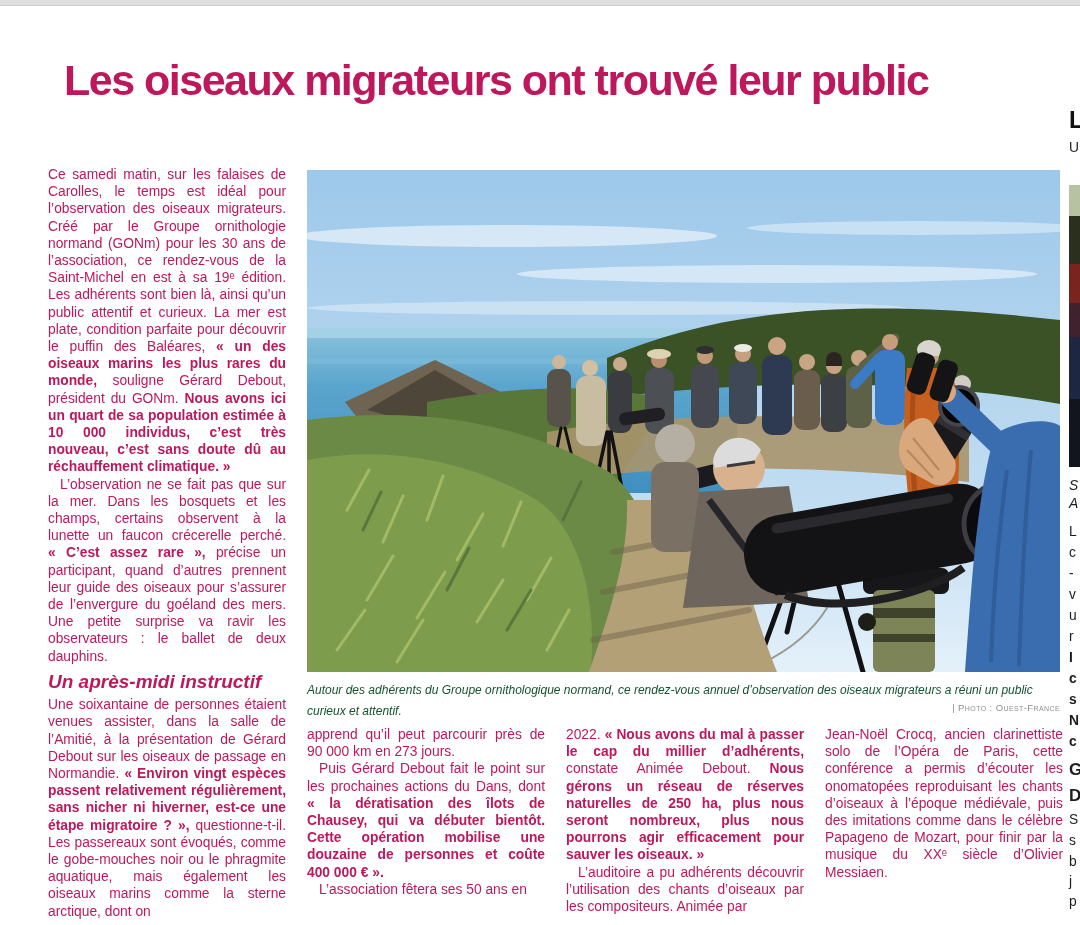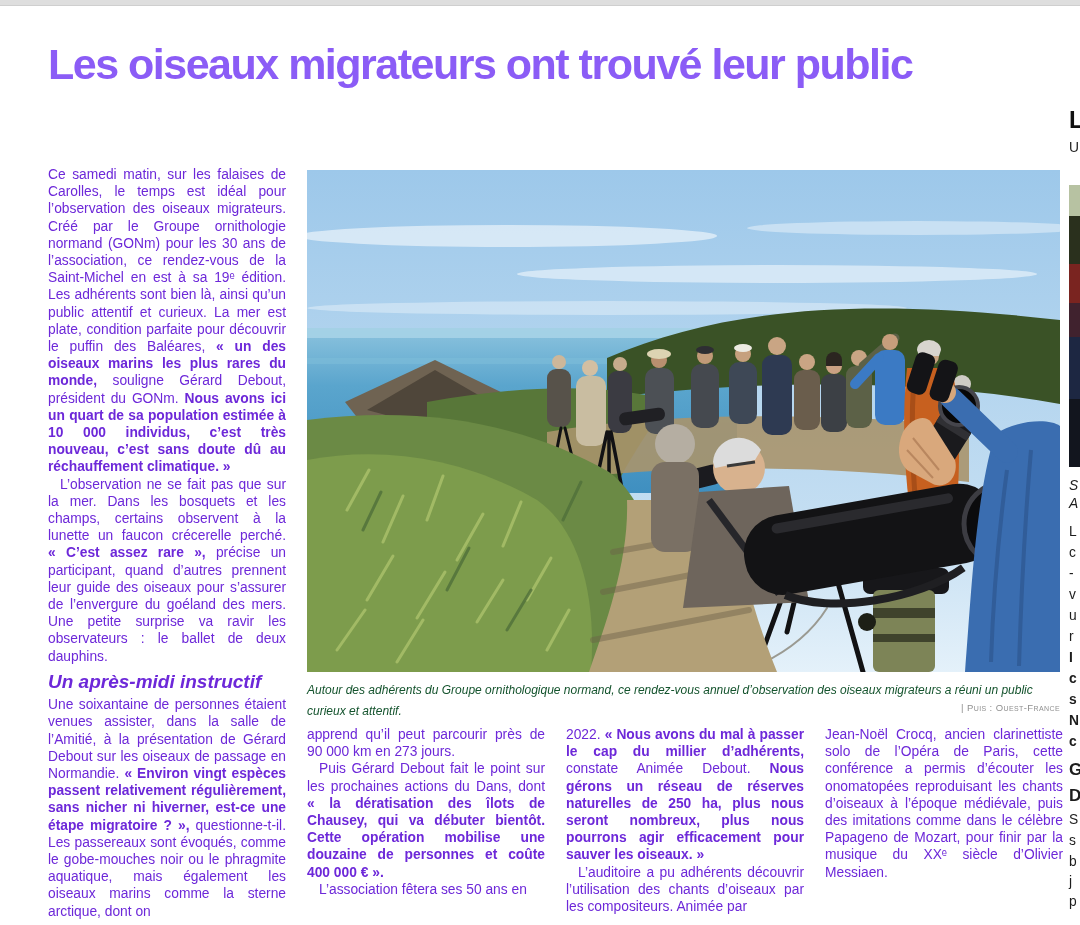--- a/index.html
+++ b/index.html
@@ -1,27 +1,27 @@
 <!DOCTYPE html>
 <html lang="fr"><head>
 <meta charset="utf-8">
 <style>
   html,body{margin:0;padding:0;background:#ffffff;}
   body{width:1080px;height:925px;overflow:hidden;position:relative;
        font-family:"Liberation Sans",sans-serif;color:#1c1c1c;
        -webkit-font-smoothing:antialiased;}
   .page{position:absolute;inset:0;background:#fff;}
   .topbar{position:absolute;left:0;top:0;width:1080px;height:5px;background:#dedede;border-bottom:1px solid #cfcfcf;}
-  .headline{position:absolute;left:48px;top:40px;margin:0;width:990px;
-            font-size:43px;line-height:48px;font-weight:700;letter-spacing:-1.5px;color:#8b5cf6;}
+  .headline{position:absolute;left:48px;top:40px;margin:16px;width:990px;
+            font-size:43px;line-height:48px;font-weight:700;letter-spacing:-1.5px;color:#be185d;}
   .standfirst{position:absolute;left:48px;top:98px;margin:0;width:872px;
               font-size:19.5px;line-height:25px;color:#111;}
   .standfirst .loc{font-weight:700;}
   .col{position:absolute;width:238px;font-size:13.8px;line-height:17.2px;
-       text-align:justify;color:#6d28d9;}
+       text-align:justify;color:#be185d;}
   .col-1{left:48px;top:166px;height:745px;}
   .col-2{left:307px;top:726px;}
   .col-3{left:566px;top:726px;}
   .col-4{left:825px;top:726px;}
   .para{margin:0;}
   .para.indent{text-indent:12px;}
   .para.crosshead{font-weight:700;font-size:19px;
                   padding:8px 0 6px 0;text-indent:0;font-style:italic;}
   .b{font-weight:700;}
   .photo{position:absolute;left:307px;top:170px;width:753px;height:502px;
@@ -223,21 +223,21 @@
         <circle cx="638" cy="222" r="11" fill="#d9a87c"></circle>
         <g transform="rotate(18 625 205)">
           <rect x="604" y="186" width="20" height="42" rx="7" fill="#141417"></rect>
           <rect x="628" y="186" width="20" height="42" rx="7" fill="#141417"></rect>
         </g>
       </g>
     </svg>
   </figure>
 
   <p class="caption">Autour des adhérents du Groupe ornithologique normand, ce rendez-vous annuel d’observation des oiseaux migrateurs a réuni un public curieux et attentif.</p>
-  <div class="credit">| Puis : Ouest-France</div>
+  <div class="credit">| Photo : Ouest-France</div>
 
   <div class="col col-2">
       <p class="para plain"><span>apprend qu’il peut parcourir près de 90&nbsp;000 km en 273 jours.</span></p>
       <p class="para indent"><span>Puis Gérard Debout fait le point sur les prochaines actions du Dans, dont </span><span class="b">«&nbsp;la dératisation des îlots de Chausey, qui va débuter bientôt. Cette opération mobilise une douzaine de personnes et coûte 400&nbsp;000&nbsp;€&nbsp;».</span></p>
       <p class="para indent"><span>L’association fêtera ses 50 ans en</span></p>
     </div>
   <div class="col col-3">
       <p class="para plain"><span>2022. </span><span class="b">«&nbsp;Nous avons du mal à passer le cap du millier d’adhérents, </span><span>constate Animée Debout. </span><span class="b">Nous gérons un réseau de réserves naturelles de 250 ha, plus nous seront nombreux, plus nous pourrons agir efficacement pour sauver les oiseaux.&nbsp;»</span></p>
       <p class="para indent"><span>L’auditoire a pu adhérents découvrir l’utilisation des chants d’oiseaux par les compositeurs. Animée par</span></p>
     </div>

